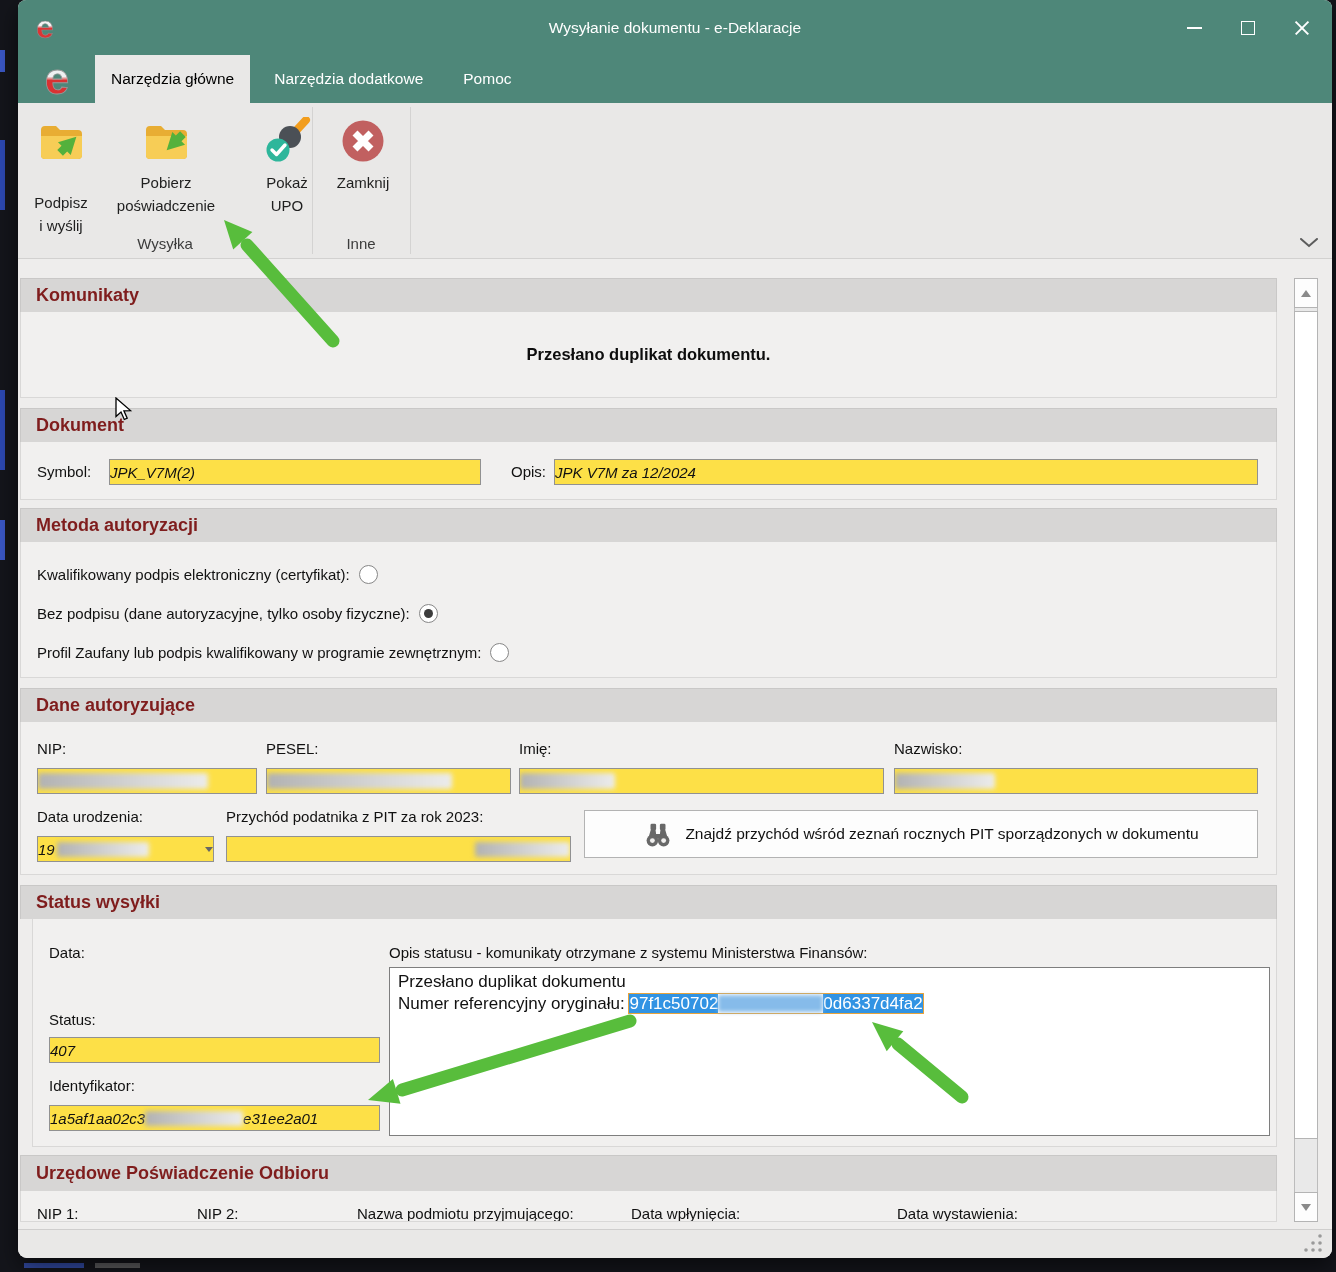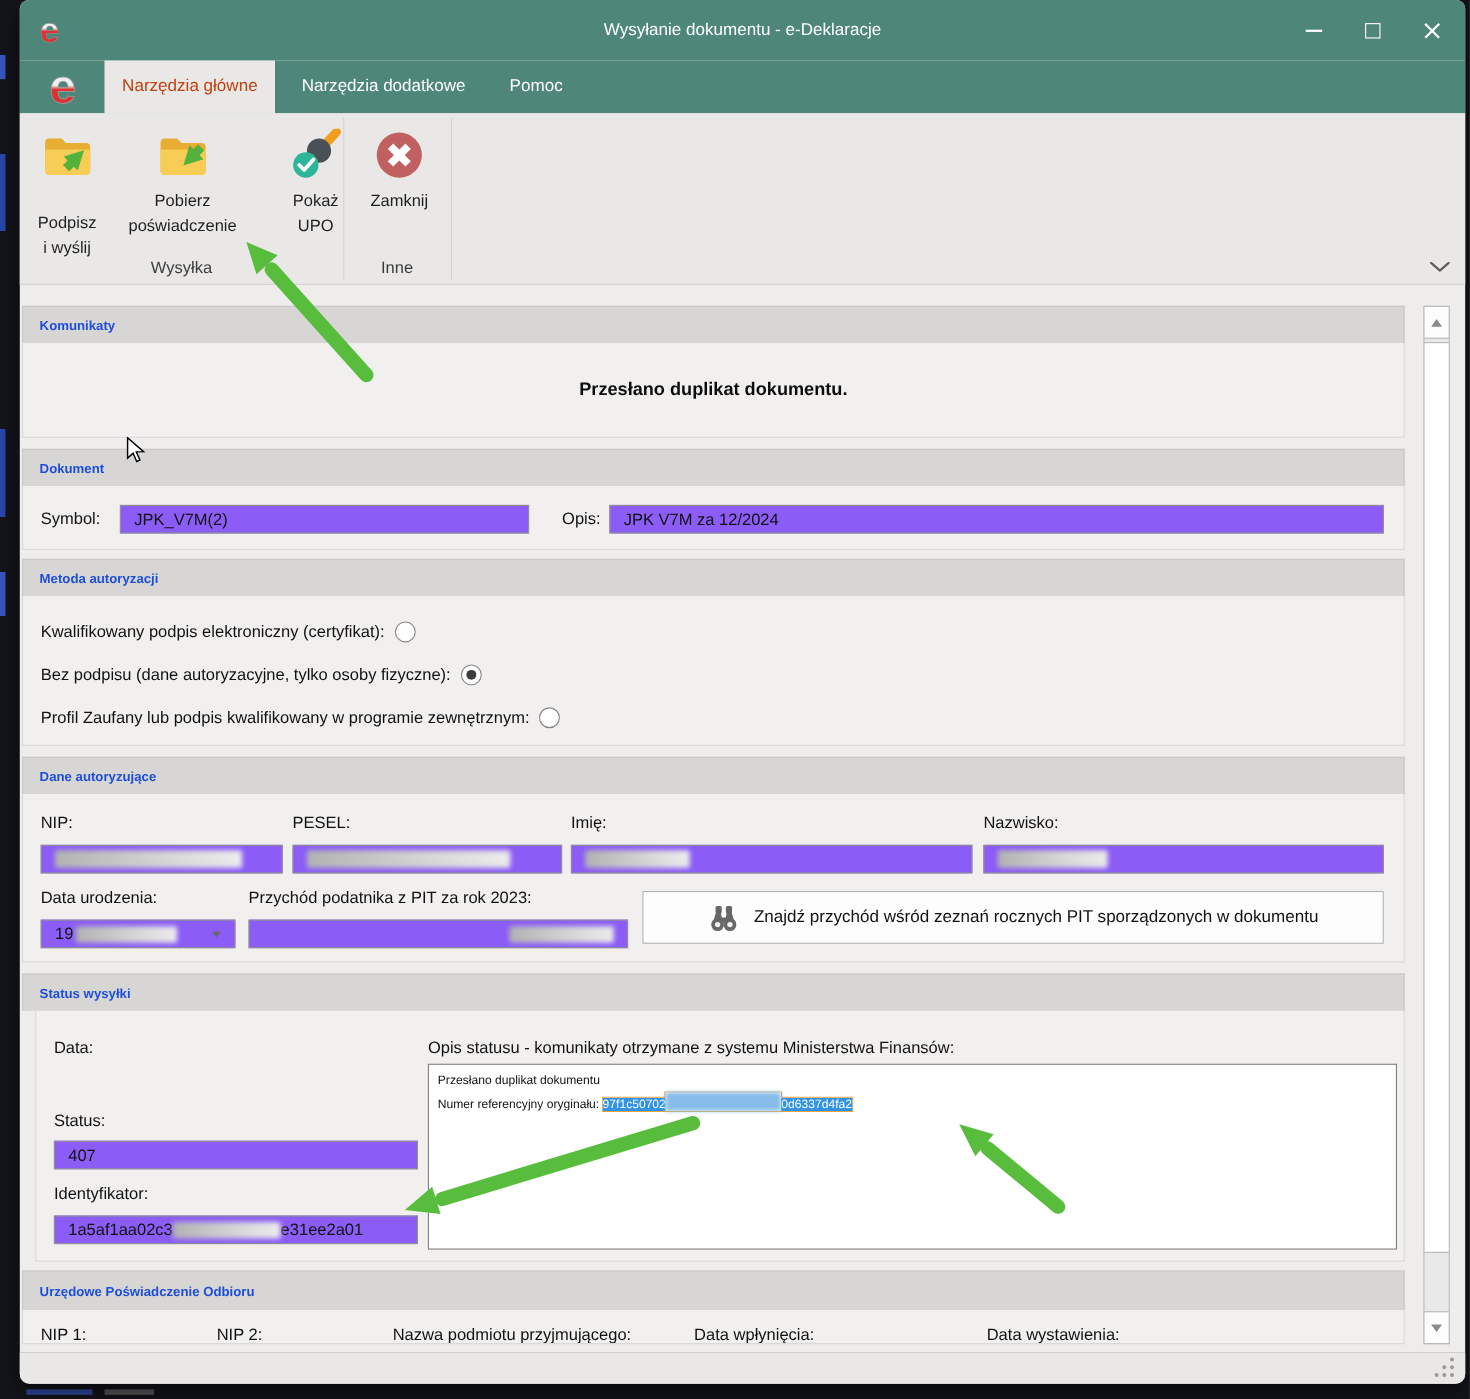--- a/index.html
+++ b/index.html
@@ -16,49 +16,49 @@
   .wbtn{width:32px;height:32px;display:flex;align-items:center;justify-content:center;cursor:default;}
   .min-glyph{width:15px;height:2px;background:#fff;}
   .max-glyph{width:12px;height:12px;border:1.7px solid #fff;}
   .x-glyph{position:relative;width:16px;height:16px;}
   .x-glyph::before,.x-glyph::after{content:"";position:absolute;left:-1px;top:7px;width:18px;height:1.8px;background:#fff;}
   .x-glyph::before{transform:rotate(45deg);} .x-glyph::after{transform:rotate(-45deg);}
   
   .tabrow{position:absolute;left:0;top:55px;right:0;height:48px;background:#4e8779;display:flex;align-items:stretch;}
   .appbtn{width:77px;display:flex;align-items:center;justify-content:center;}
   .tab{padding:0 16px;display:flex;align-items:center;color:#fff;font-size:15.5px;margin-right:8px;}
-  .tab.active{background:#e9e8e7;color:#c2410c;}
+  .tab.active{background:#e9e8e7;color:#000000;}
   
   .ribbon{position:absolute;left:0;top:103px;right:0;height:155px;background:#e9e8e7;border-bottom:1px solid #d2d1d0;}
   .rbtn{position:absolute;top:8px;display:flex;flex-direction:column;align-items:center;}
   .rbtn .ric{width:48px;height:48px;margin-top:6px;}
   .rbtn .lbl{font-size:15px;color:#1f1f1f;text-align:center;line-height:1.5;margin-top:7px;}
   .rsep{position:absolute;top:4px;bottom:4px;width:1px;background:#d4d3d2;}
   .rgrouplabel{position:absolute;bottom:6px;text-align:center;font-size:15px;color:#3c3c3c;}
   .chev{position:absolute;right:14px;bottom:10px;}
   
   .section{position:absolute;left:2px;width:1257px;}
   .sec-h{height:34px;background:#d7d6d5;border:1px solid #c9c8c7;border-bottom:none;display:flex;align-items:center;
-         padding-left:15px;font-weight:bold;font-size:12px;color:#1d4ed8;box-sizing:border-box;}
+         padding-left:15px;font-weight:bold;font-size:18px;color:#7f1d1d;box-sizing:border-box;}
   .sec-b{position:relative;background:#f1f0ef;border:1px solid #d9d8d7;border-top:none;box-sizing:border-box;}
   .flabel{position:absolute;font-size:15px;color:#111;white-space:nowrap;}
-  .field{position:absolute;height:26px;background:#8b5cf6;border:1px solid #919191;box-sizing:border-box;
-         display:flex;align-items:center;padding:0 12px;font-size:15px;color:#111;white-space:nowrap;overflow:hidden;}
+  .field{position:absolute;height:26px;background:#fde047;border:1px solid #919191;box-sizing:border-box;
+         display:flex;align-items:center;padding:0 0;font-size:15px;color:#111;white-space:nowrap;overflow:hidden;font-style:italic;}
   .combo .caret{margin-left:auto;width:0;height:0;border-left:4.5px solid transparent;border-right:4.5px solid transparent;
          border-top:5.5px solid #666;}
   .blurg{display:inline-block;background:linear-gradient(90deg,#b2b2b2,#d9d9d9 65%,#ececec);
          filter:blur(2.5px);border-radius:2px;vertical-align:middle;}
   .radiorow{position:absolute;left:16px;display:flex;align-items:center;font-size:15px;color:#111;height:26px;}
   .radio{width:19px;height:19px;border-radius:50%;border:1px solid #878787;background:#fff;margin-left:9px;
          display:flex;align-items:center;justify-content:center;box-sizing:border-box;}
   .radio.checked::after{content:"";width:9px;height:9px;border-radius:50%;background:#3c3c3c;}
   .findbtn{position:absolute;background:#fdfdfd;border:1px solid #b3b3b3;display:flex;align-items:center;
          justify-content:center;gap:12px;font-size:15.5px;color:#111;box-sizing:border-box;}
   .statusbox{position:absolute;background:#fff;border:1px solid #7e7e7e;box-sizing:border-box;
-         font-size:11px;color:#111;padding:3px 8px;line-height:22px;}
+         font-size:17px;color:#111;padding:3px 8px;line-height:22px;}
   .selwrap{outline:1px solid #e7a33b;}
   .seltxt{background:#3193e3;color:#fff;}
   .selblur{display:inline-block;width:105px;height:17px;background:#86bbea;filter:blur(2px);vertical-align:-3px;}
   
   .vscroll{position:absolute;left:1276px;top:278px;width:24px;height:944px;background:#e9e9e9;border:1px solid #bcbcbc;box-sizing:border-box;}
   .sbtn{position:absolute;left:-1px;width:24px;height:30px;background:#fdfdfd;border:1px solid #b4b4b4;
         display:flex;align-items:center;justify-content:center;box-sizing:border-box;}
   .tri-up{width:0;height:0;border-left:5.5px solid transparent;border-right:5.5px solid transparent;border-bottom:7px solid #8a8a8a;}
   .tri-dn{width:0;height:0;border-left:5.5px solid transparent;border-right:5.5px solid transparent;border-top:7px solid #8a8a8a;}
   .sthumb{position:absolute;left:-1px;width:24px;background:#fff;border:1px solid #b4b4b4;box-sizing:border-box;}

